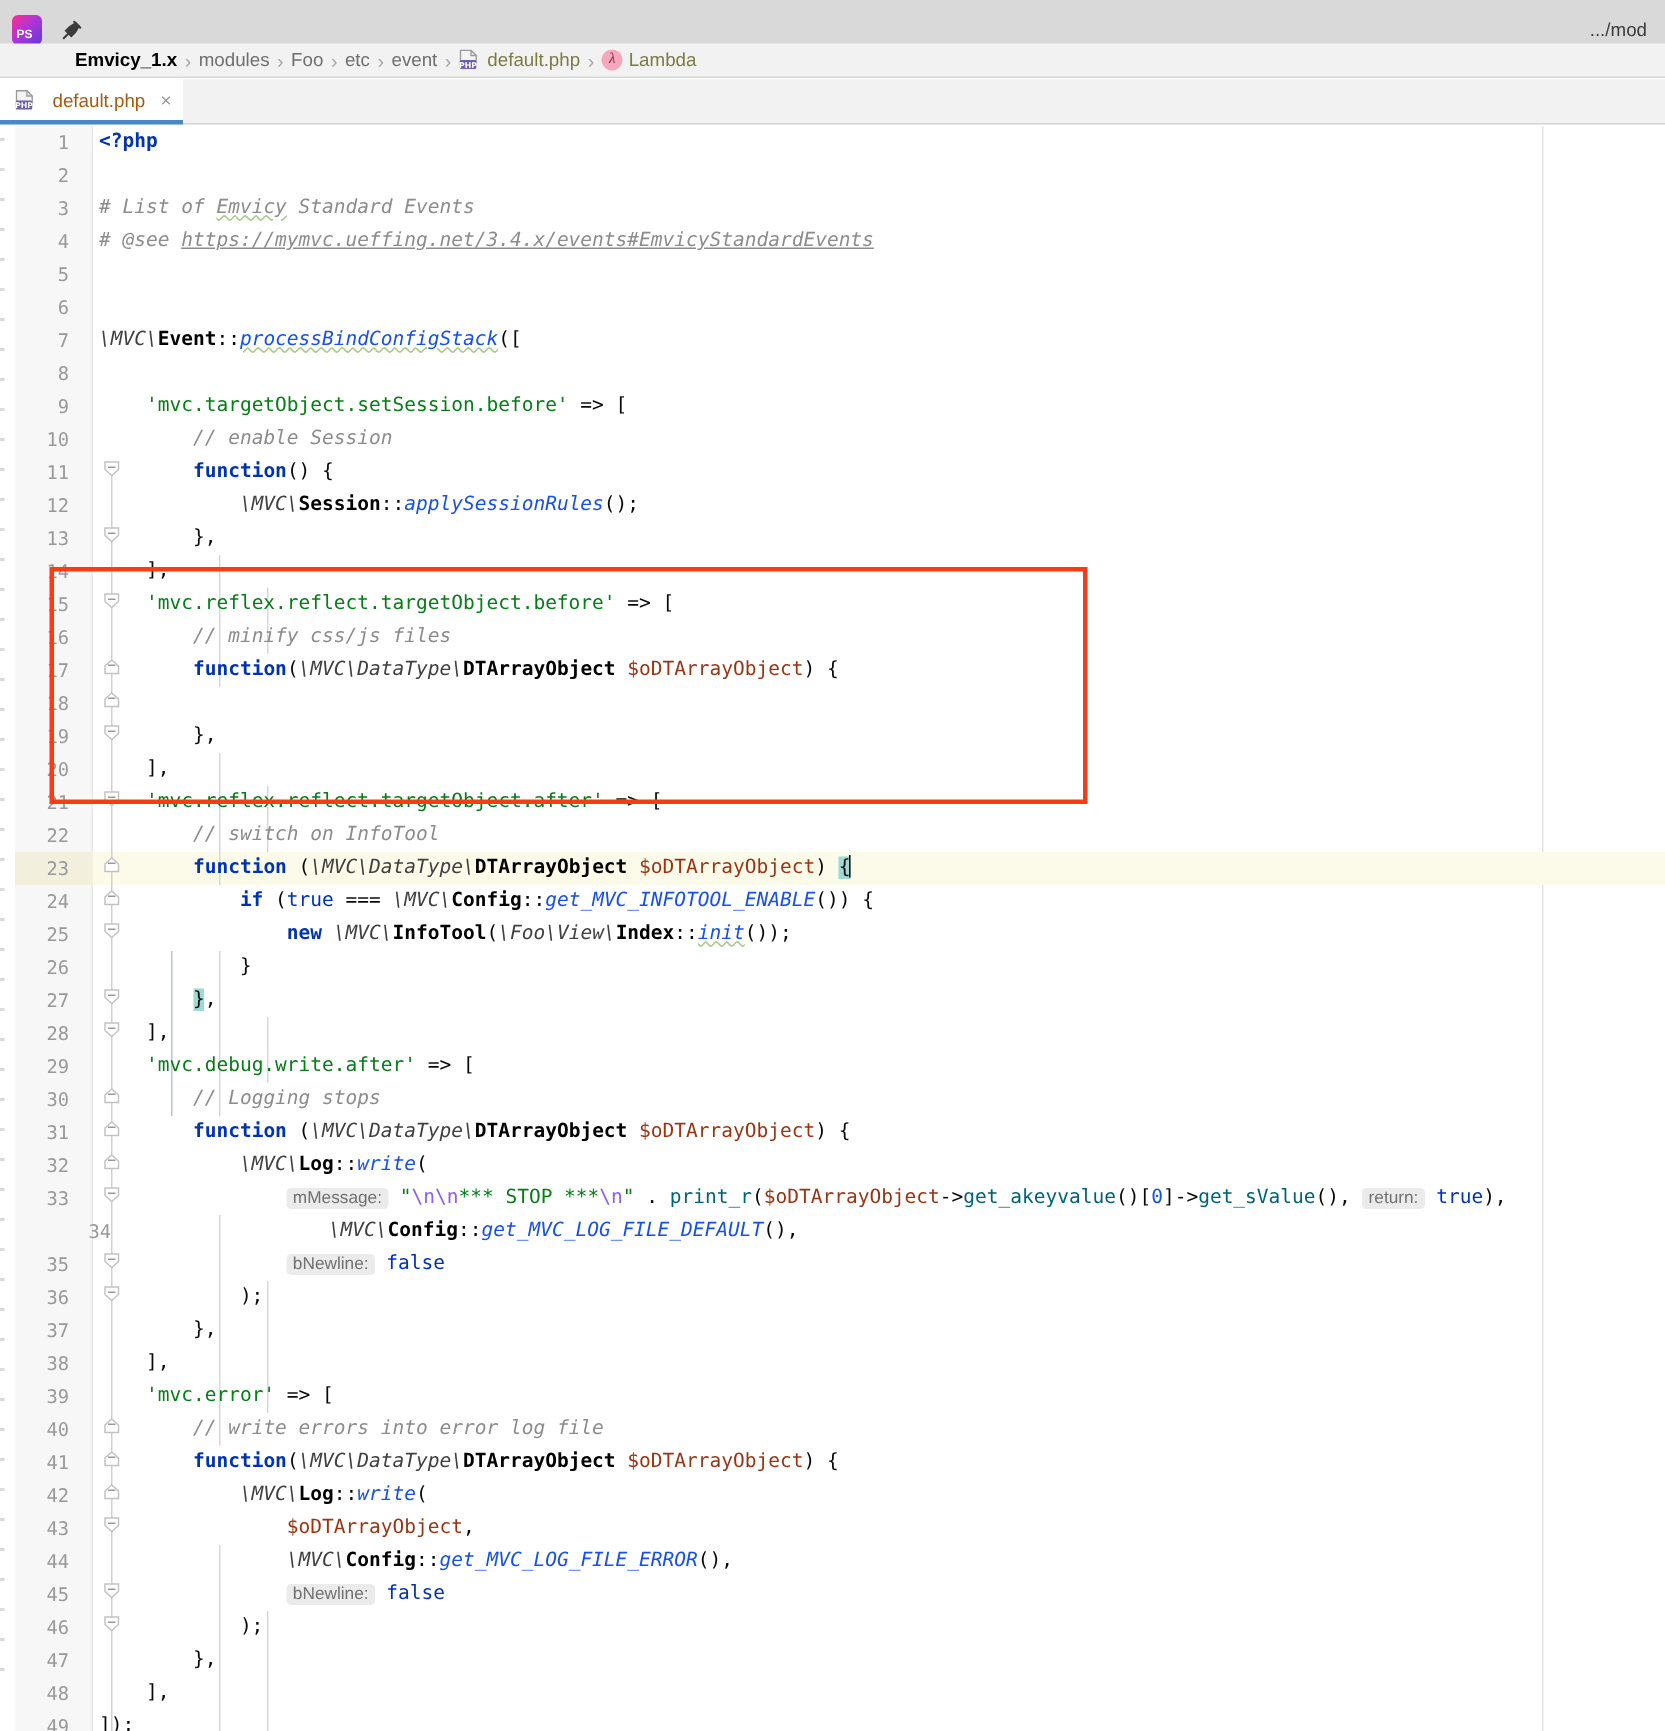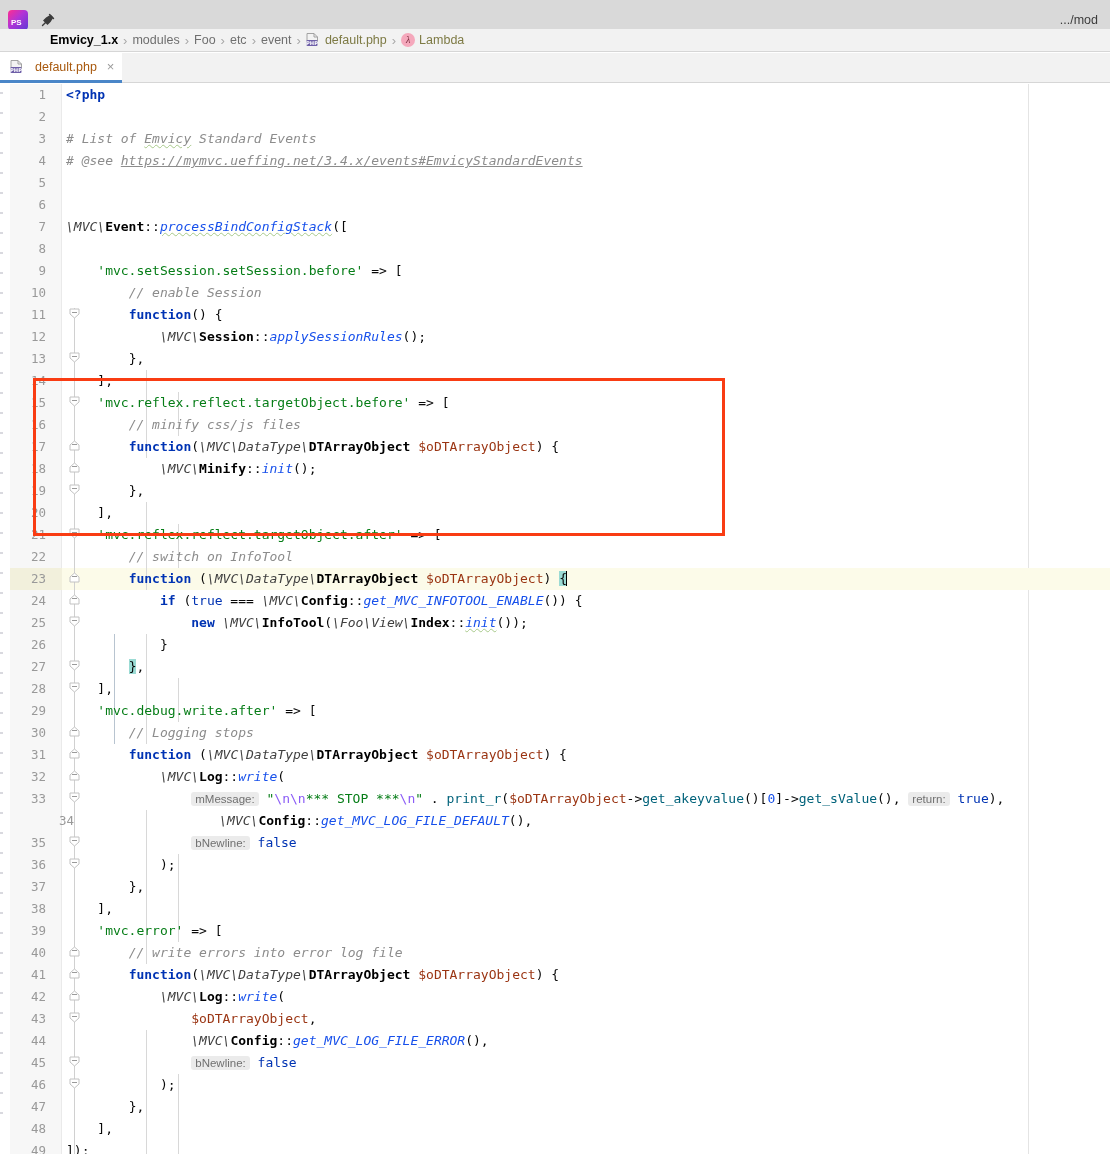--- a/index.html
+++ b/index.html
@@ -375,30 +375,30 @@
 
     <div class="code-area" id="code">
         <div class="line" style="top: 0px;"><span class="lnum">1</span><span class="ltext"><span class="t-kw">&lt;?php</span></span></div>
         <div class="line" style="top: 22px;"><span class="lnum">2</span><span class="ltext"></span></div>
         <div class="line" style="top: 44px;"><span class="lnum">3</span><span class="ltext"><span class="t-cmt"># List of </span><span class="t-cmt squig">Emvicy</span><span class="t-cmt"> Standard Events</span></span></div>
         <div class="line" style="top: 66px;"><span class="lnum">4</span><span class="ltext"><span class="t-cmt"># @see </span><span class="t-cmtlink">https://mymvc.ueffing.net/3.4.x/events#EmvicyStandardEvents</span></span></div>
         <div class="line" style="top: 88px;"><span class="lnum">5</span><span class="ltext"></span></div>
         <div class="line" style="top: 110px;"><span class="lnum">6</span><span class="ltext"></span></div>
         <div class="line" style="top: 132px;"><span class="lnum">7</span><span class="ltext"><span class="t-ns">\MVC\</span><span class="t-cls">Event</span><span class="t-punc">::</span><span class="t-meth squig">processBindConfigStack</span><span class="t-punc">([</span></span></div>
         <div class="line" style="top: 154px;"><span class="lnum">8</span><span class="ltext"></span></div>
-        <div class="line" style="top: 176px;"><span class="lnum">9</span><span class="ltext">    <span class="t-str">'mvc.setSession.setSession.before'</span><span class="t-punc"> =&gt; [</span></span></div>
+        <div class="line" style="top: 176px;"><span class="lnum">9</span><span class="ltext">    <span class="t-str">'mvc.targetObject.setSession.before'</span><span class="t-punc"> =&gt; [</span></span></div>
         <div class="line" style="top: 198px;"><span class="lnum">10</span><span class="ltext">        <span class="t-cmt">// enable Session</span></span></div>
         <div class="line" style="top: 220px;"><span class="lnum">11</span><span class="ltext">        <span class="t-kw">function</span><span class="t-punc">() {</span></span></div>
         <div class="line" style="top: 242px;"><span class="lnum">12</span><span class="ltext">            <span class="t-ns">\MVC\</span><span class="t-cls">Session</span><span class="t-punc">::</span><span class="t-meth">applySessionRules</span><span class="t-punc">();</span></span></div>
         <div class="line" style="top: 264px;"><span class="lnum">13</span><span class="ltext">        <span class="t-punc">},</span></span></div>
         <div class="line" style="top: 286px;"><span class="lnum">14</span><span class="ltext">    <span class="t-punc">],</span></span></div>
         <div class="line" style="top: 308px;"><span class="lnum">15</span><span class="ltext">    <span class="t-str">'mvc.reflex.reflect.targetObject.before'</span><span class="t-punc"> =&gt; [</span></span></div>
         <div class="line" style="top: 330px;"><span class="lnum">16</span><span class="ltext">        <span class="t-cmt">// minify css/js files</span></span></div>
         <div class="line" style="top: 352px;"><span class="lnum">17</span><span class="ltext">        <span class="t-kw">function</span><span class="t-punc">(</span><span class="t-ns">\MVC\DataType\</span><span class="t-cls">DTArrayObject</span> <span class="t-varr">$oDTArrayObject</span><span class="t-punc">) {</span></span></div>
-        <div class="line" style="top: 374px;"><span class="lnum">18</span><span class="ltext">            <span class="t-ns">\MVC\</span><span class="t-cls">Minify</span><span class="t-punc">::</span><span class="t-meth">init</span><span class="t-punc">();</span></span></div>
+        <div class="line" style="top: 374px;"><span class="lnum">18</span></div>
         <div class="line" style="top: 396px;"><span class="lnum">19</span><span class="ltext">        <span class="t-punc">},</span></span></div>
         <div class="line" style="top: 418px;"><span class="lnum">20</span><span class="ltext">    <span class="t-punc">],</span></span></div>
         <div class="line" style="top: 440px;"><span class="lnum">21</span><span class="ltext">    <span class="t-str">'mvc.reflex.reflect.targetObject.after'</span><span class="t-punc"> =&gt; [</span></span></div>
         <div class="line" style="top: 462px;"><span class="lnum">22</span><span class="ltext">        <span class="t-cmt">// switch on InfoTool</span></span></div>
         <div class="line" style="top: 484px;"><span class="lnum">23</span><span class="ltext">        <span class="t-kw">function</span> <span class="t-punc">(</span><span class="t-ns">\MVC\DataType\</span><span class="t-cls">DTArrayObject</span> <span class="t-varr">$oDTArrayObject</span><span class="t-punc">) </span><span class="bracehl">{</span><span class="caret"></span></span></div>
         <div class="line" style="top: 506px;"><span class="lnum">24</span><span class="ltext">            <span class="t-kw">if</span><span class="t-punc"> (</span><span class="t-kw2">true</span><span class="t-punc"> === </span><span class="t-ns">\MVC\</span><span class="t-cls">Config</span><span class="t-punc">::</span><span class="t-meth">get_MVC_INFOTOOL_ENABLE</span><span class="t-punc">()) {</span></span></div>
         <div class="line" style="top: 528px;"><span class="lnum">25</span><span class="ltext">                <span class="t-kw">new</span> <span class="t-ns">\MVC\</span><span class="t-cls">InfoTool</span><span class="t-punc">(</span><span class="t-ns">\Foo\View\</span><span class="t-cls">Index</span><span class="t-punc">::</span><span class="t-meth squig">init</span><span class="t-punc">());</span></span></div>
         <div class="line" style="top: 550px;"><span class="lnum">26</span><span class="ltext">            <span class="t-punc">}</span></span></div>
         <div class="line" style="top: 572px;"><span class="lnum">27</span><span class="ltext">        <span class="bracehl">}</span><span class="t-punc">,</span></span></div>
         <div class="line" style="top: 594px;"><span class="lnum">28</span><span class="ltext">    <span class="t-punc">],</span></span></div>

